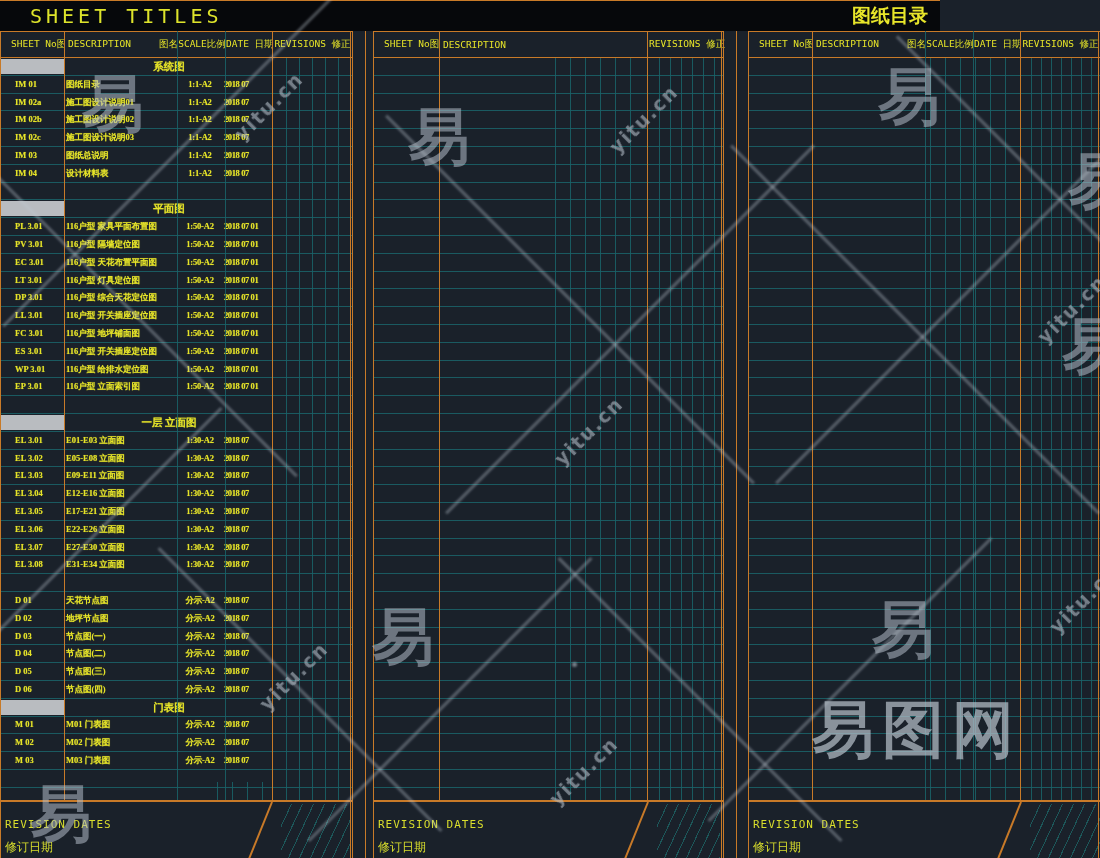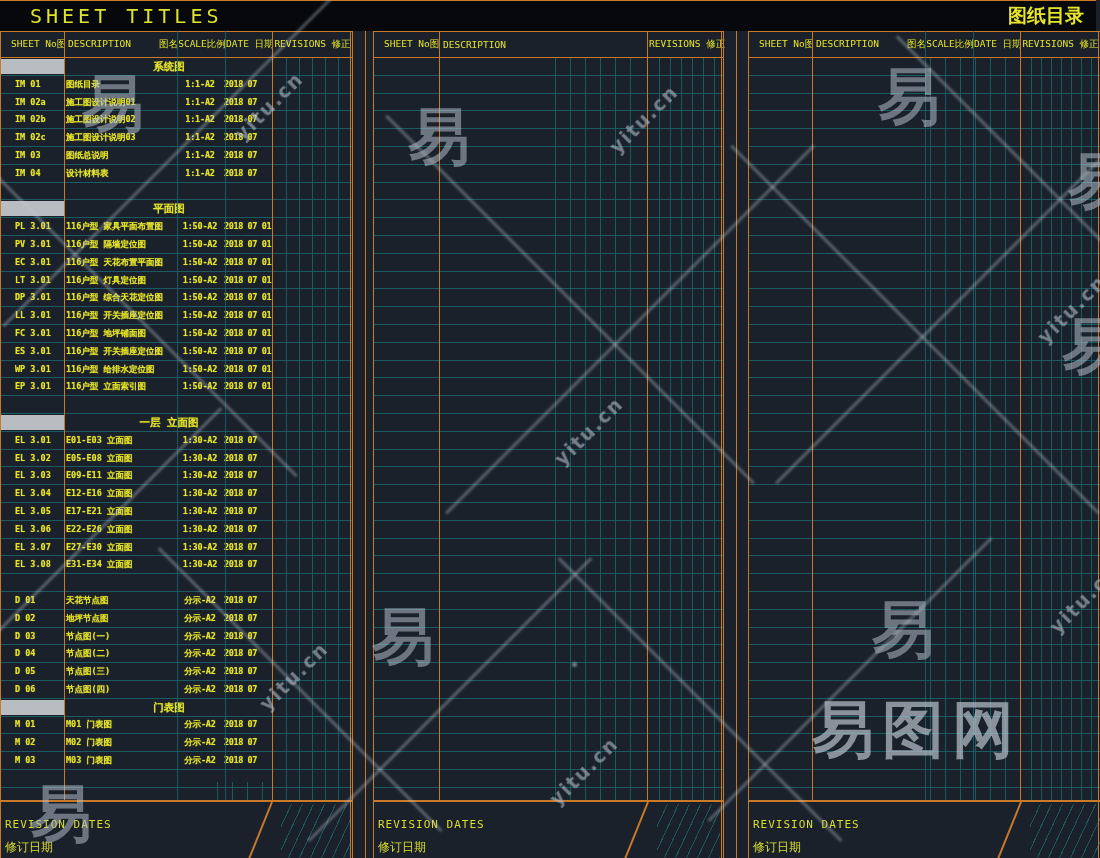--- a/index.html
+++ b/index.html
@@ -7,21 +7,21 @@
     --teal:rgba(26,100,106,.85);
     --yellow:#e6e428;
     --gray:#b9bcc0;
     --bg:#1a212a;
   }
   html,body{margin:0;padding:0;background:#10151b;}
   .screen{position:relative;width:1100px;height:858px;background:var(--bg);overflow:hidden;
           font-family:"DejaVu Sans Mono","DejaVu Sans",sans-serif;}
 
   
-  .titlebar{position:absolute;left:0;top:0;width:1096px;height:31px;background:#06080b;
+  .titlebar{position:absolute;left:0;top:0;width:940px;height:31px;background:#06080b;
             border-top:1px solid var(--orange);box-sizing:border-box;
             display:flex;justify-content:space-between;align-items:center;z-index:3;}
   .title-left{margin-left:30px;font-size:20px;letter-spacing:4px;color:#dde32b;}
   .title-right{margin-right:12px;font-size:19px;font-weight:bold;color:#e8e62a;
                font-family:"DejaVu Sans",sans-serif;}
 
   
   .panel{position:absolute;top:31px;height:827px;z-index:2;}
   .p1{left:0;width:352px;}
   .p2{left:373px;width:350px;}
@@ -35,21 +35,21 @@
   .h-scale{width:48px;text-align:center;}
   .h-date{width:47px;text-align:left;}
   .h-rev{width:79px;text-align:center;}
   .p2 .h-no{width:67px;}
   .p2 .h-desc-solo{flex:1;padding-left:3px;}
   .p2 .h-rev{width:74px;}
 
   .pbody{position:absolute;left:0;top:27px;width:100%;height:742px;
          background:repeating-linear-gradient(to bottom,transparent 0 16.8px,var(--teal) 16.8px 17.8px);}
   .rows{position:absolute;inset:0;}
-  .row{height:17.8px;position:relative;display:flex;}
+  .row{height:17.8px;position:relative;display:flex;font-family:Liberation Serif, serif;}
   .cell{font-size:8.5px;font-weight:bold;color:var(--yellow);line-height:17.8px;white-space:nowrap;
         text-shadow:0 0 1px rgba(233,228,49,.55);box-sizing:border-box;}
   .c-no{width:63px;padding-left:15px;}
   .c-desc{width:113px;padding-left:3px;}
   .c-scale{width:48px;text-align:center;letter-spacing:-.2px;}
   .c-date{width:47px;text-align:left;letter-spacing:-.4px;}
   .band-bar{position:absolute;left:0;top:1px;width:64px;height:15px;background:var(--gray);}
   .band-label{position:absolute;left:65px;width:208px;text-align:center;font-size:10.5px;font-weight:bold;
               color:var(--yellow);line-height:17.8px;text-shadow:0 0 1px rgba(233,228,49,.55);}
 

